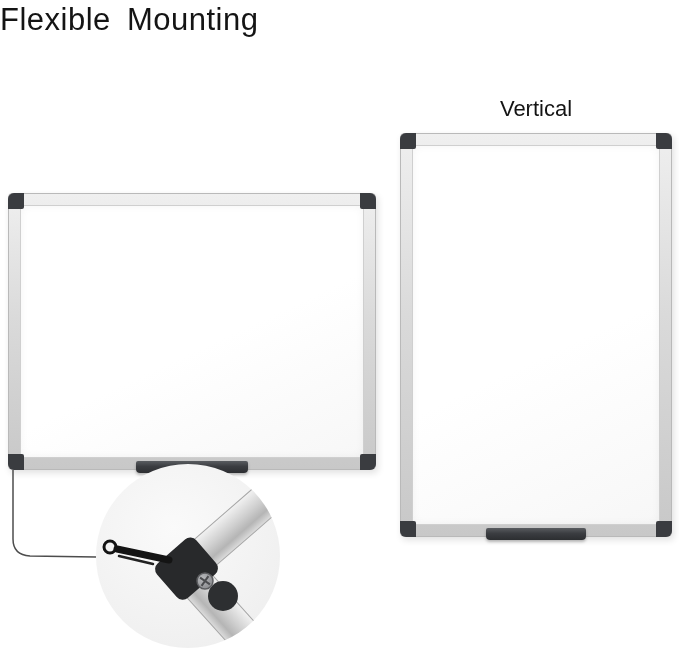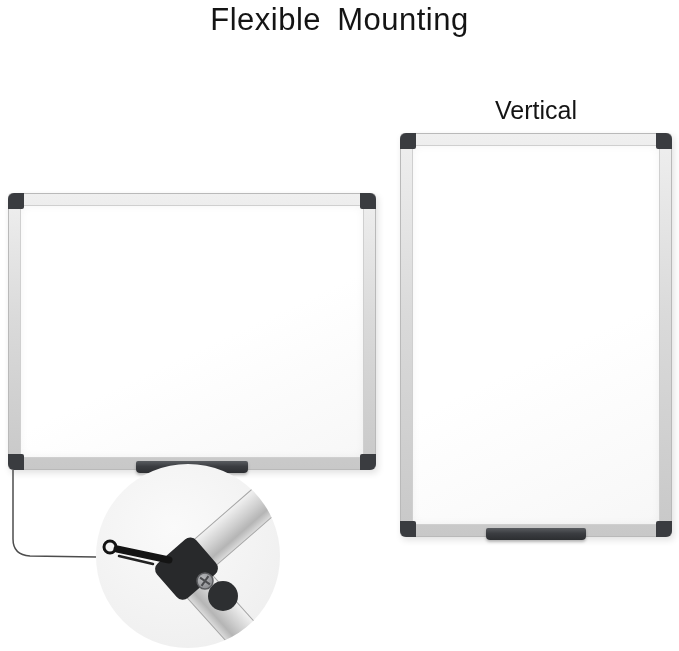--- a/index.html
+++ b/index.html
@@ -4,25 +4,25 @@
 <style>
   * { margin:0; padding:0; box-sizing:border-box; }
   html,body { background:#ffffff; }
   .canvas {
     position:relative; width:679px; height:651px; overflow:hidden;
     background:#ffffff; color:#131313;
     font-family:"Liberation Sans", sans-serif;
   }
   .title {
     position:absolute; top:2px; left:0; width:100%;
-    text-align:center; font-size:31px; font-weight:500;
+    font-size:31px; font-weight:500;
     letter-spacing:0.5px; word-spacing:7px; color:#141414;
   }
   .label {
-    position:absolute; text-align:center; font-size:25px;
+    position:absolute; text-align:center; font-size:22px;
     font-weight:400; color:#141414;
   }
   .label-horizontal { left:8px;   width:368px; top:144px; }
   .label-vertical   { left:400px; width:272px; top:96px;  }
 
   .board {
     position:absolute; border-radius:4px;
     background:linear-gradient(180deg,#efefef 0%,#dadada 45%,#c8c8c8 100%);
     border:1px solid #b9b9b9;
     box-shadow:2px 3px 7px rgba(0,0,0,0.12);

